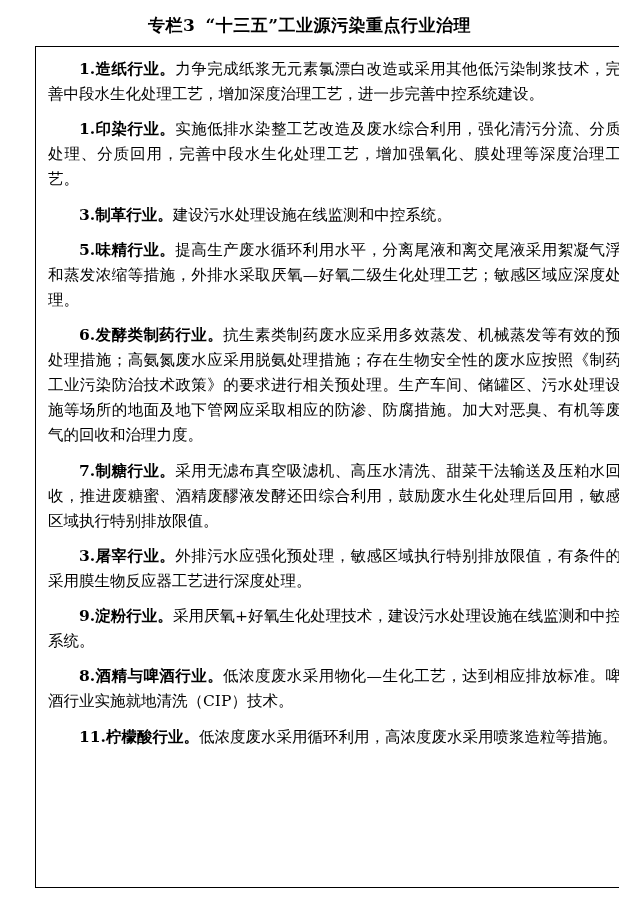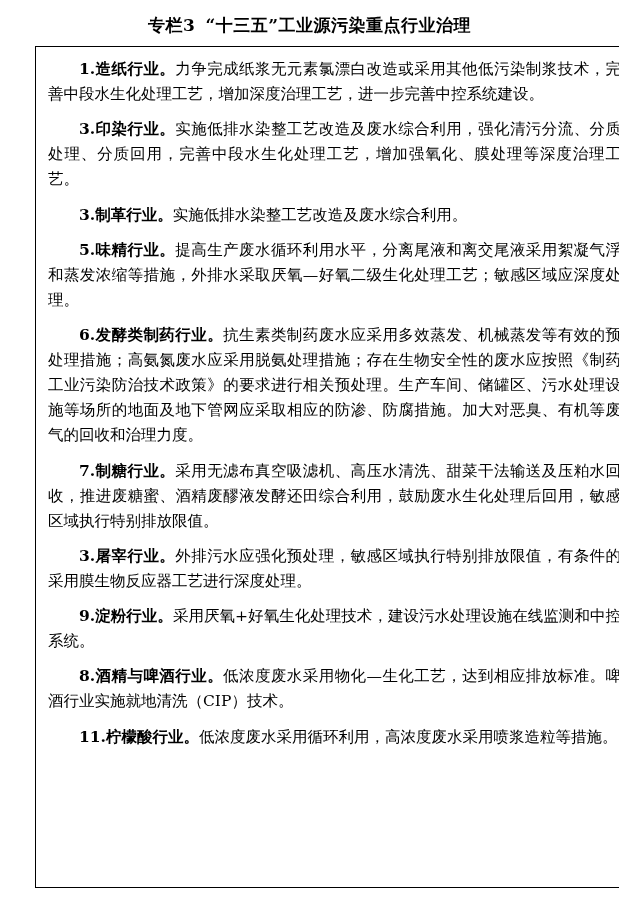--- a/index.html
+++ b/index.html
@@ -61,25 +61,25 @@
     <span class="t-num">专栏3</span><span>“十三五”工业源污染重点行业治理</span>
   </div>
 
   <div class="box">
 
     <p class="item">
       <span class="lead">1.造纸行业。</span><span>力争完成纸浆无元素氯漂白改造或采用其他低污染制浆技术，完善中段水生化处理工艺，增加深度治理工艺，进一步完善中控系统建设。</span>
     </p>
 
     <p class="item">
-      <span class="lead">3.印染行业。</span><span>实施低排水染整工艺改造及废水综合利用，强化清污分流、分质处理、分质回用，完善中段水生化处理工艺，增加强氧化、膜处理等深度治理工艺。</span>
+      <span class="lead">1.印染行业。</span><span>实施低排水染整工艺改造及废水综合利用，强化清污分流、分质处理、分质回用，完善中段水生化处理工艺，增加强氧化、膜处理等深度治理工艺。</span>
     </p>
 
     <p class="item">
-      <span class="lead">3.制革行业。</span><span>实施低排水染整工艺改造及废水综合利用。</span>
+      <span class="lead">3.制革行业。</span><span>建设污水处理设施在线监测和中控系统。</span>
     </p>
 
 
     <p class="item">
       <span class="lead">5.味精行业。</span><span>提高生产废水循环利用水平，分离尾液和离交尾液采用絮凝气浮和蒸发浓缩等措施，外排水采取厌氧—好氧二级生化处理工艺；敏感区域应深度处理。</span>
     </p>
 
     <p class="item">
       <span class="lead">6.发酵类制药行业。</span><span>抗生素类制药废水应采用多效蒸发、机械蒸发等有效的预处理措施；高氨氮废水应采用脱氨处理措施；存在生物安全性的废水应按照《制药工业污染防治技术政策》的要求进行相关预处理。生产车间、储罐区、污水处理设施等场所的地面及地下管网应采取相应的防渗、防腐措施。加大对恶臭、有机等废气的回收和治理力度。</span>
     </p>

